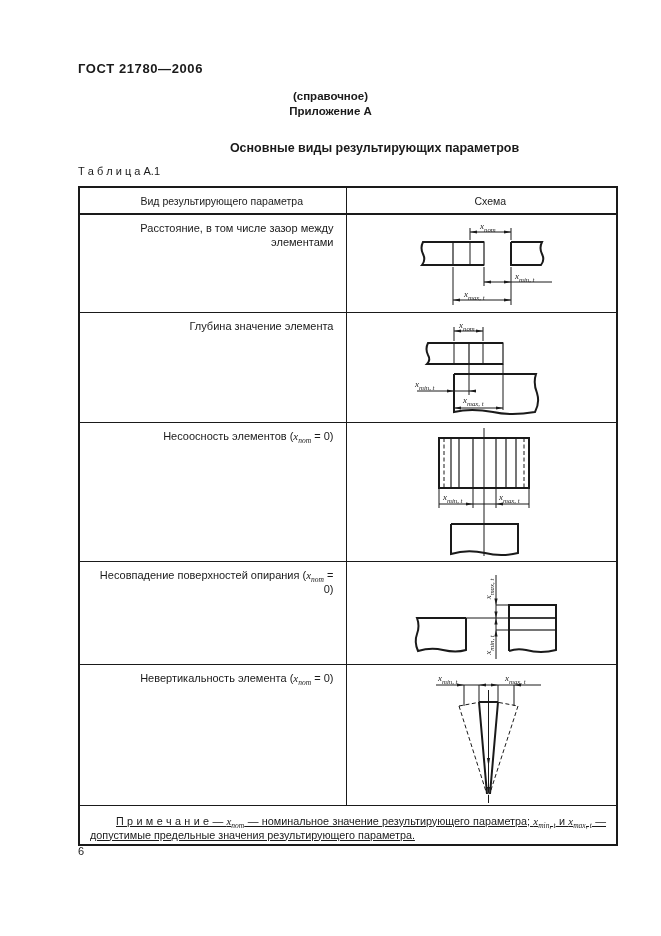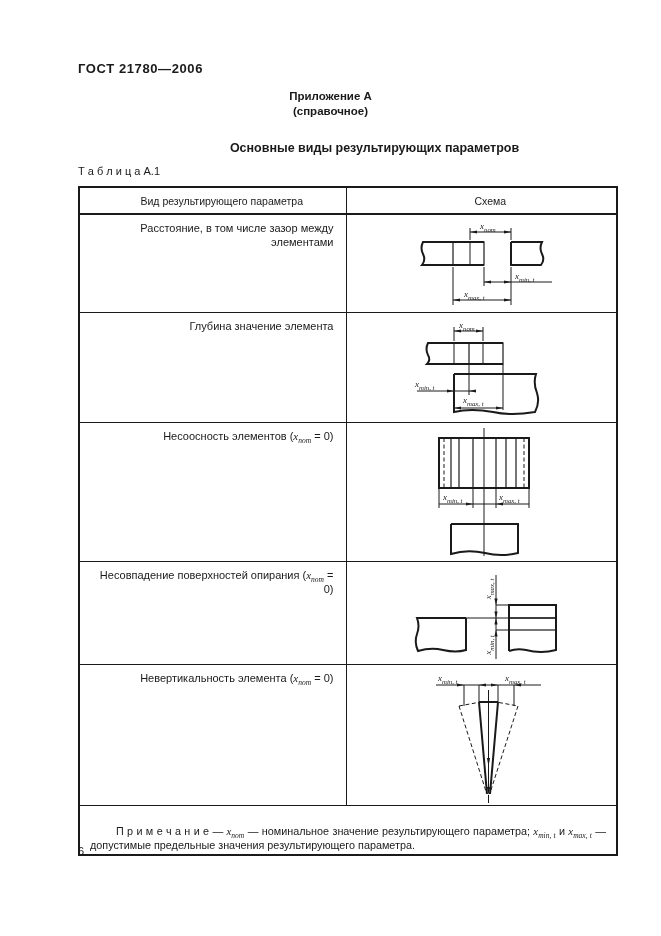--- a/index.html
+++ b/index.html
@@ -15,21 +15,21 @@
              border-collapse:collapse;border:2px solid #1a1a1a;}
   .main th,.main td{border:1px solid #1a1a1a;padding:0;}
   .main tr.hdr th{border-bottom:2px solid #1a1a1a;font-weight:normal;font-size:10.5px;
                   height:25px;text-align:center;vertical-align:middle;padding-left:18px;}
   .main td.param{vertical-align:top;text-align:right;font-size:11px;line-height:14px;
                  padding:6px 12px 0 18px;}
   .main td.scheme{vertical-align:top;padding:0;}
   tr.r1{height:98px} tr.r2{height:110px} tr.r3{height:138px}
   tr.r4{height:103px} tr.r5{height:137px} tr.nrow{height:38px}
   td.note{font-size:10.8px;line-height:14px;text-align:justify;vertical-align:top;
-          padding:18px 10px 2px 10px;text-indent:26px;}
+          padding:8px 10px 2px 10px;text-indent:26px;text-decoration:underline;}
   .sym{font-style:italic;font-family:"Liberation Serif",serif;}
   sub.ssub{font-size:7.5px;font-style:italic;font-family:"Liberation Serif",serif;line-height:0;}
   .page-number{position:absolute;left:78px;top:845px;font-size:11px;}
   svg{display:block;}
   svg text{font-family:"Liberation Serif",serif;font-style:italic;font-size:9px;fill:#1a1a1a;}
   svg .sb{font-size:6.8px;}
   .ln{stroke:#1a1a1a;stroke-width:1;fill:none}
   .md{stroke:#1a1a1a;stroke-width:1.2;fill:none}
   .tk{stroke:#1a1a1a;stroke-width:2;fill:none}
   .ar{fill:#1a1a1a;stroke:none}
@@ -38,22 +38,22 @@
   .d4{margin:8px 0 0 64px}.d5{margin:5px 0 0 82px}
 </style>
 </head>
 <body>
 
 <div class="page">
 
   <div class="doc-code">ГОСТ  21780—2006</div>
 
   <div class="appendix">
+    <div>(справочное)</div>
     <div>Приложение А</div>
-    <div>(справочное)</div>
   </div>
 
   <div class="main-title">Основные виды результирующих параметров</div>
   <div class="table-caption">Т а б л и ц а   А.1</div>
 
   <table class="main">
     <colgroup>
         <col style="width:267px">
         <col style="width:271px">
       </colgroup>

